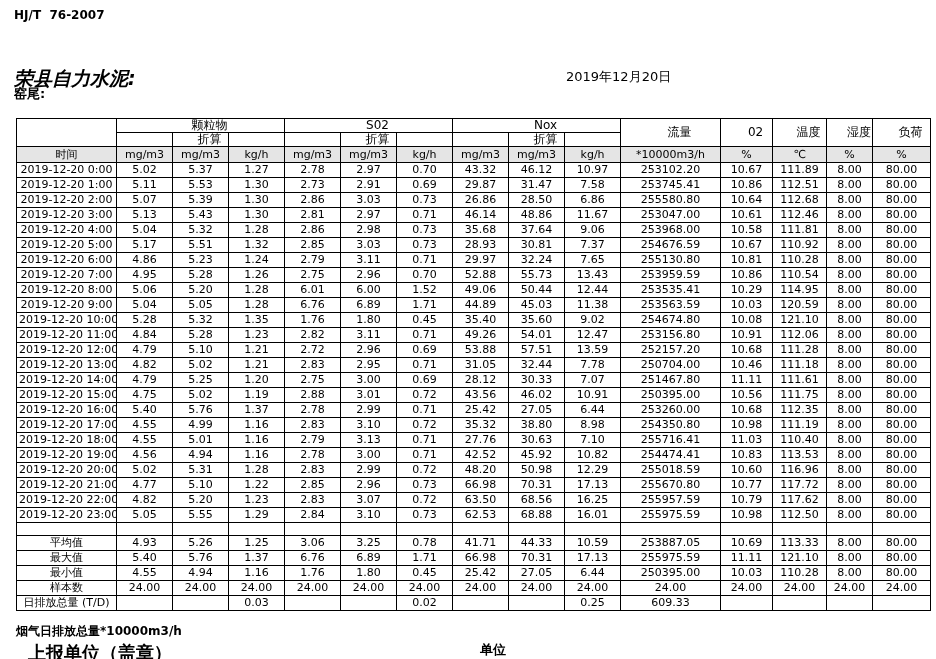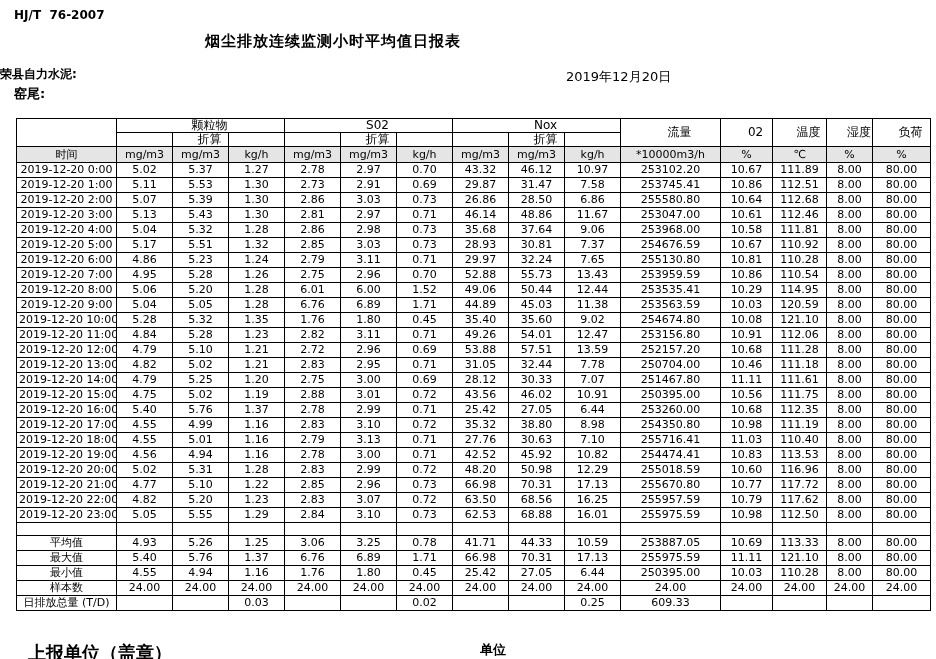--- a/index.html
+++ b/index.html
@@ -1,20 +1,20 @@
 <!DOCTYPE html>
 <html><head>
 <meta charset="utf-8">
 <style>
   html,body{margin:0;padding:0;background:#fff;}
   .page{position:relative;width:936px;height:659px;background:#fff;overflow:hidden;
         font-family:"DejaVu Sans","Liberation Sans",sans-serif;color:#000;}
   .std{position:absolute;left:14px;top:8px;font-size:12px;font-weight:bold;white-space:pre;}
   .title{position:absolute;left:205px;top:32px;font-size:15px;font-weight:bold;letter-spacing:1px;}
-  .company{position:absolute;left:0;top:66px;font-size:12px;font-weight:bold;}
+  .company{position:absolute;left:14px;top:66px;font-size:19px;font-weight:bold;font-style:italic;}
   .loc{position:absolute;left:14px;top:85px;font-size:13px;font-weight:bold;}
   .date{position:absolute;left:566px;top:68px;font-size:13px;}
   table.report{position:absolute;left:16px;top:118px;width:914px;border-collapse:collapse;table-layout:fixed;}
   table.report td{border:1px solid #000;height:14px;line-height:14px;padding:0 2px;
         font-size:11px;text-align:center;white-space:nowrap;overflow:hidden;}
   tr.hrow td{font-size:12px;height:13px;line-height:13px;padding-left:20px;}
   tr.green td{background:#e5e5e5;height:15px;line-height:15px;}
   td.time{text-align:right;white-space:pre;padding-right:3px;}
   td.time-header{text-align:right;padding-right:12px;font-size:12px;}
   td.flow{text-align:right;padding-right:8px;}
@@ -22,21 +22,20 @@
   tr.seprow td{height:12px;line-height:12px;}
   .footer1{position:absolute;left:16px;top:623px;font-size:12px;font-weight:bold;}
   .footer2{position:absolute;left:16px;top:641px;font-size:18px;font-weight:bold;margin-left:12px;}
   .footer3{position:absolute;left:480px;top:641px;font-size:13px;font-weight:bold;}
 </style>
 </head>
 <body>
 
 <div class="page">
   <div class="std">HJ/T  76-2007</div>
-  <div class="title">烟尘排放连续监测小时平均值日报表</div>
   <div class="company">荣县自力水泥:</div>
   <div class="loc">窑尾:</div>
   <div class="date">2019年12月20日</div>
 
   <table class="report">
     <colgroup>
       <col style="width:100px">
       <col style="width:56px">
         <col style="width:56px">
         <col style="width:56px">
@@ -600,15 +599,16 @@
           <td>0.25</td>
           <td class="flow">609.33</td>
           <td></td>
           <td></td>
           <td></td>
           <td></td>
         </tr>
       </tbody>
   </table>
 
+  <div class="footer1">烟气日排放总量*10000m3/h</div>
   <div class="footer2">上报单位（盖章）</div>
   <div class="footer3">单位</div>
 </div>
 
 </body></html>

